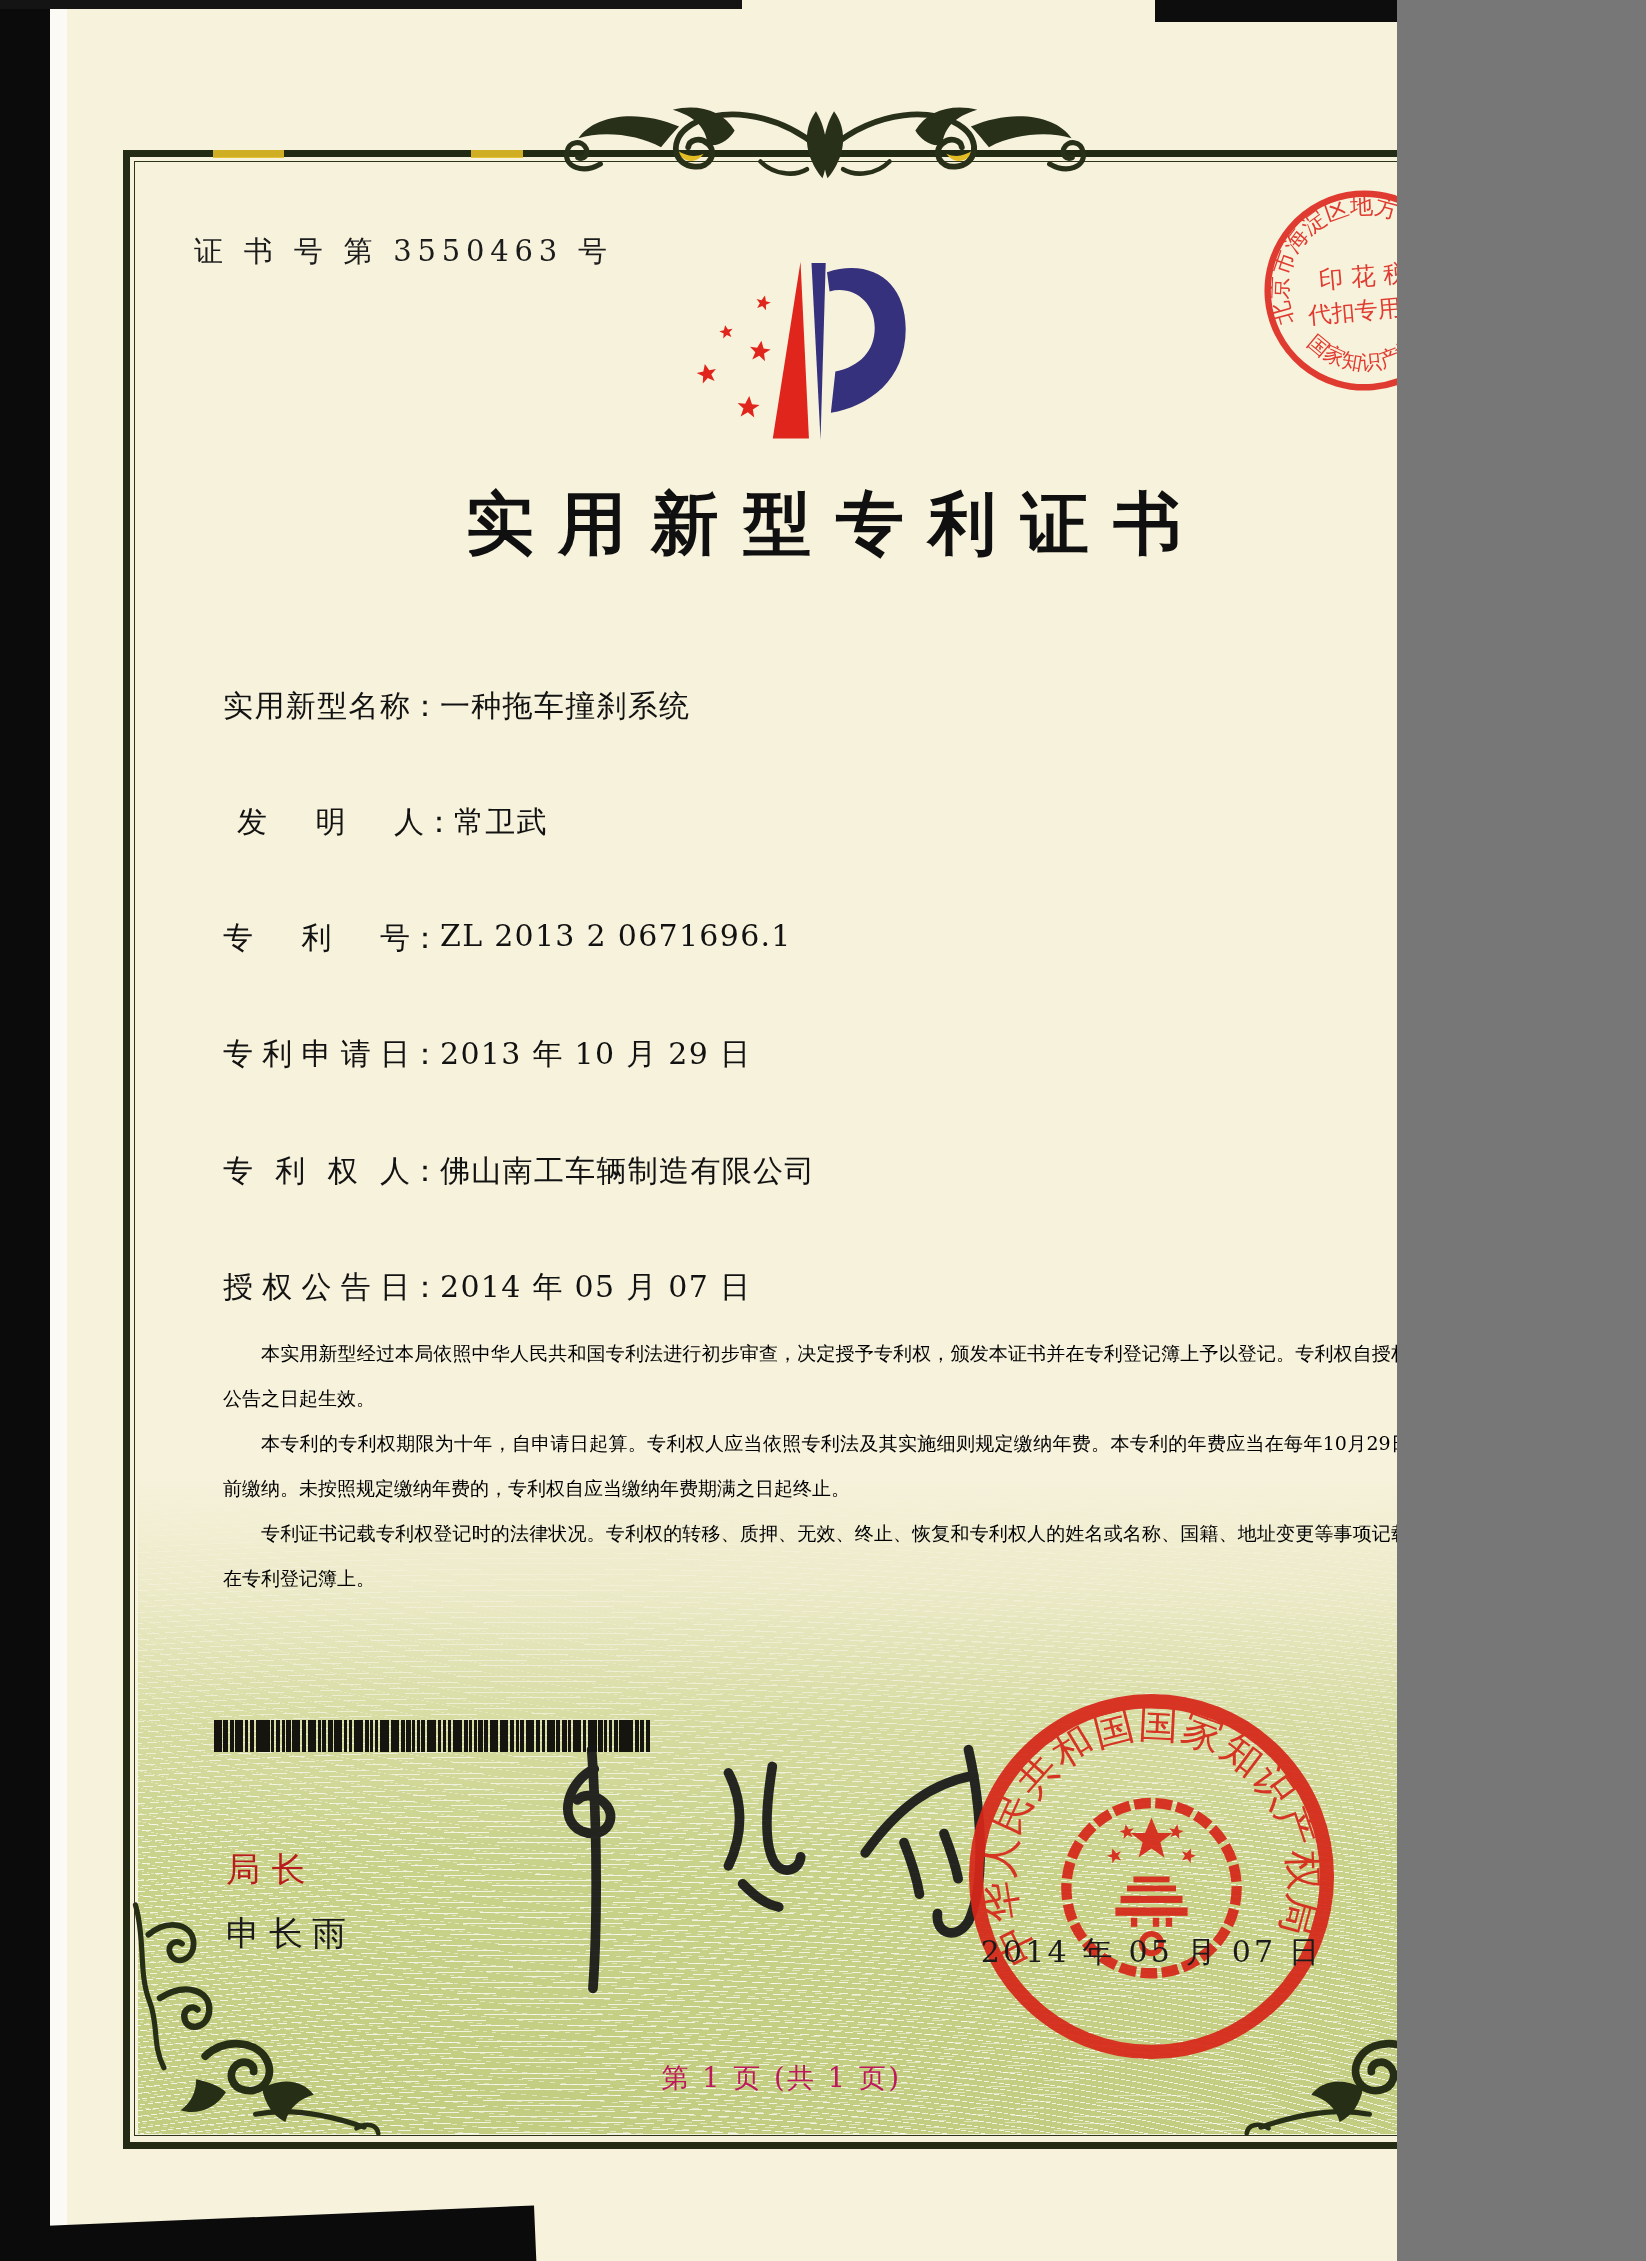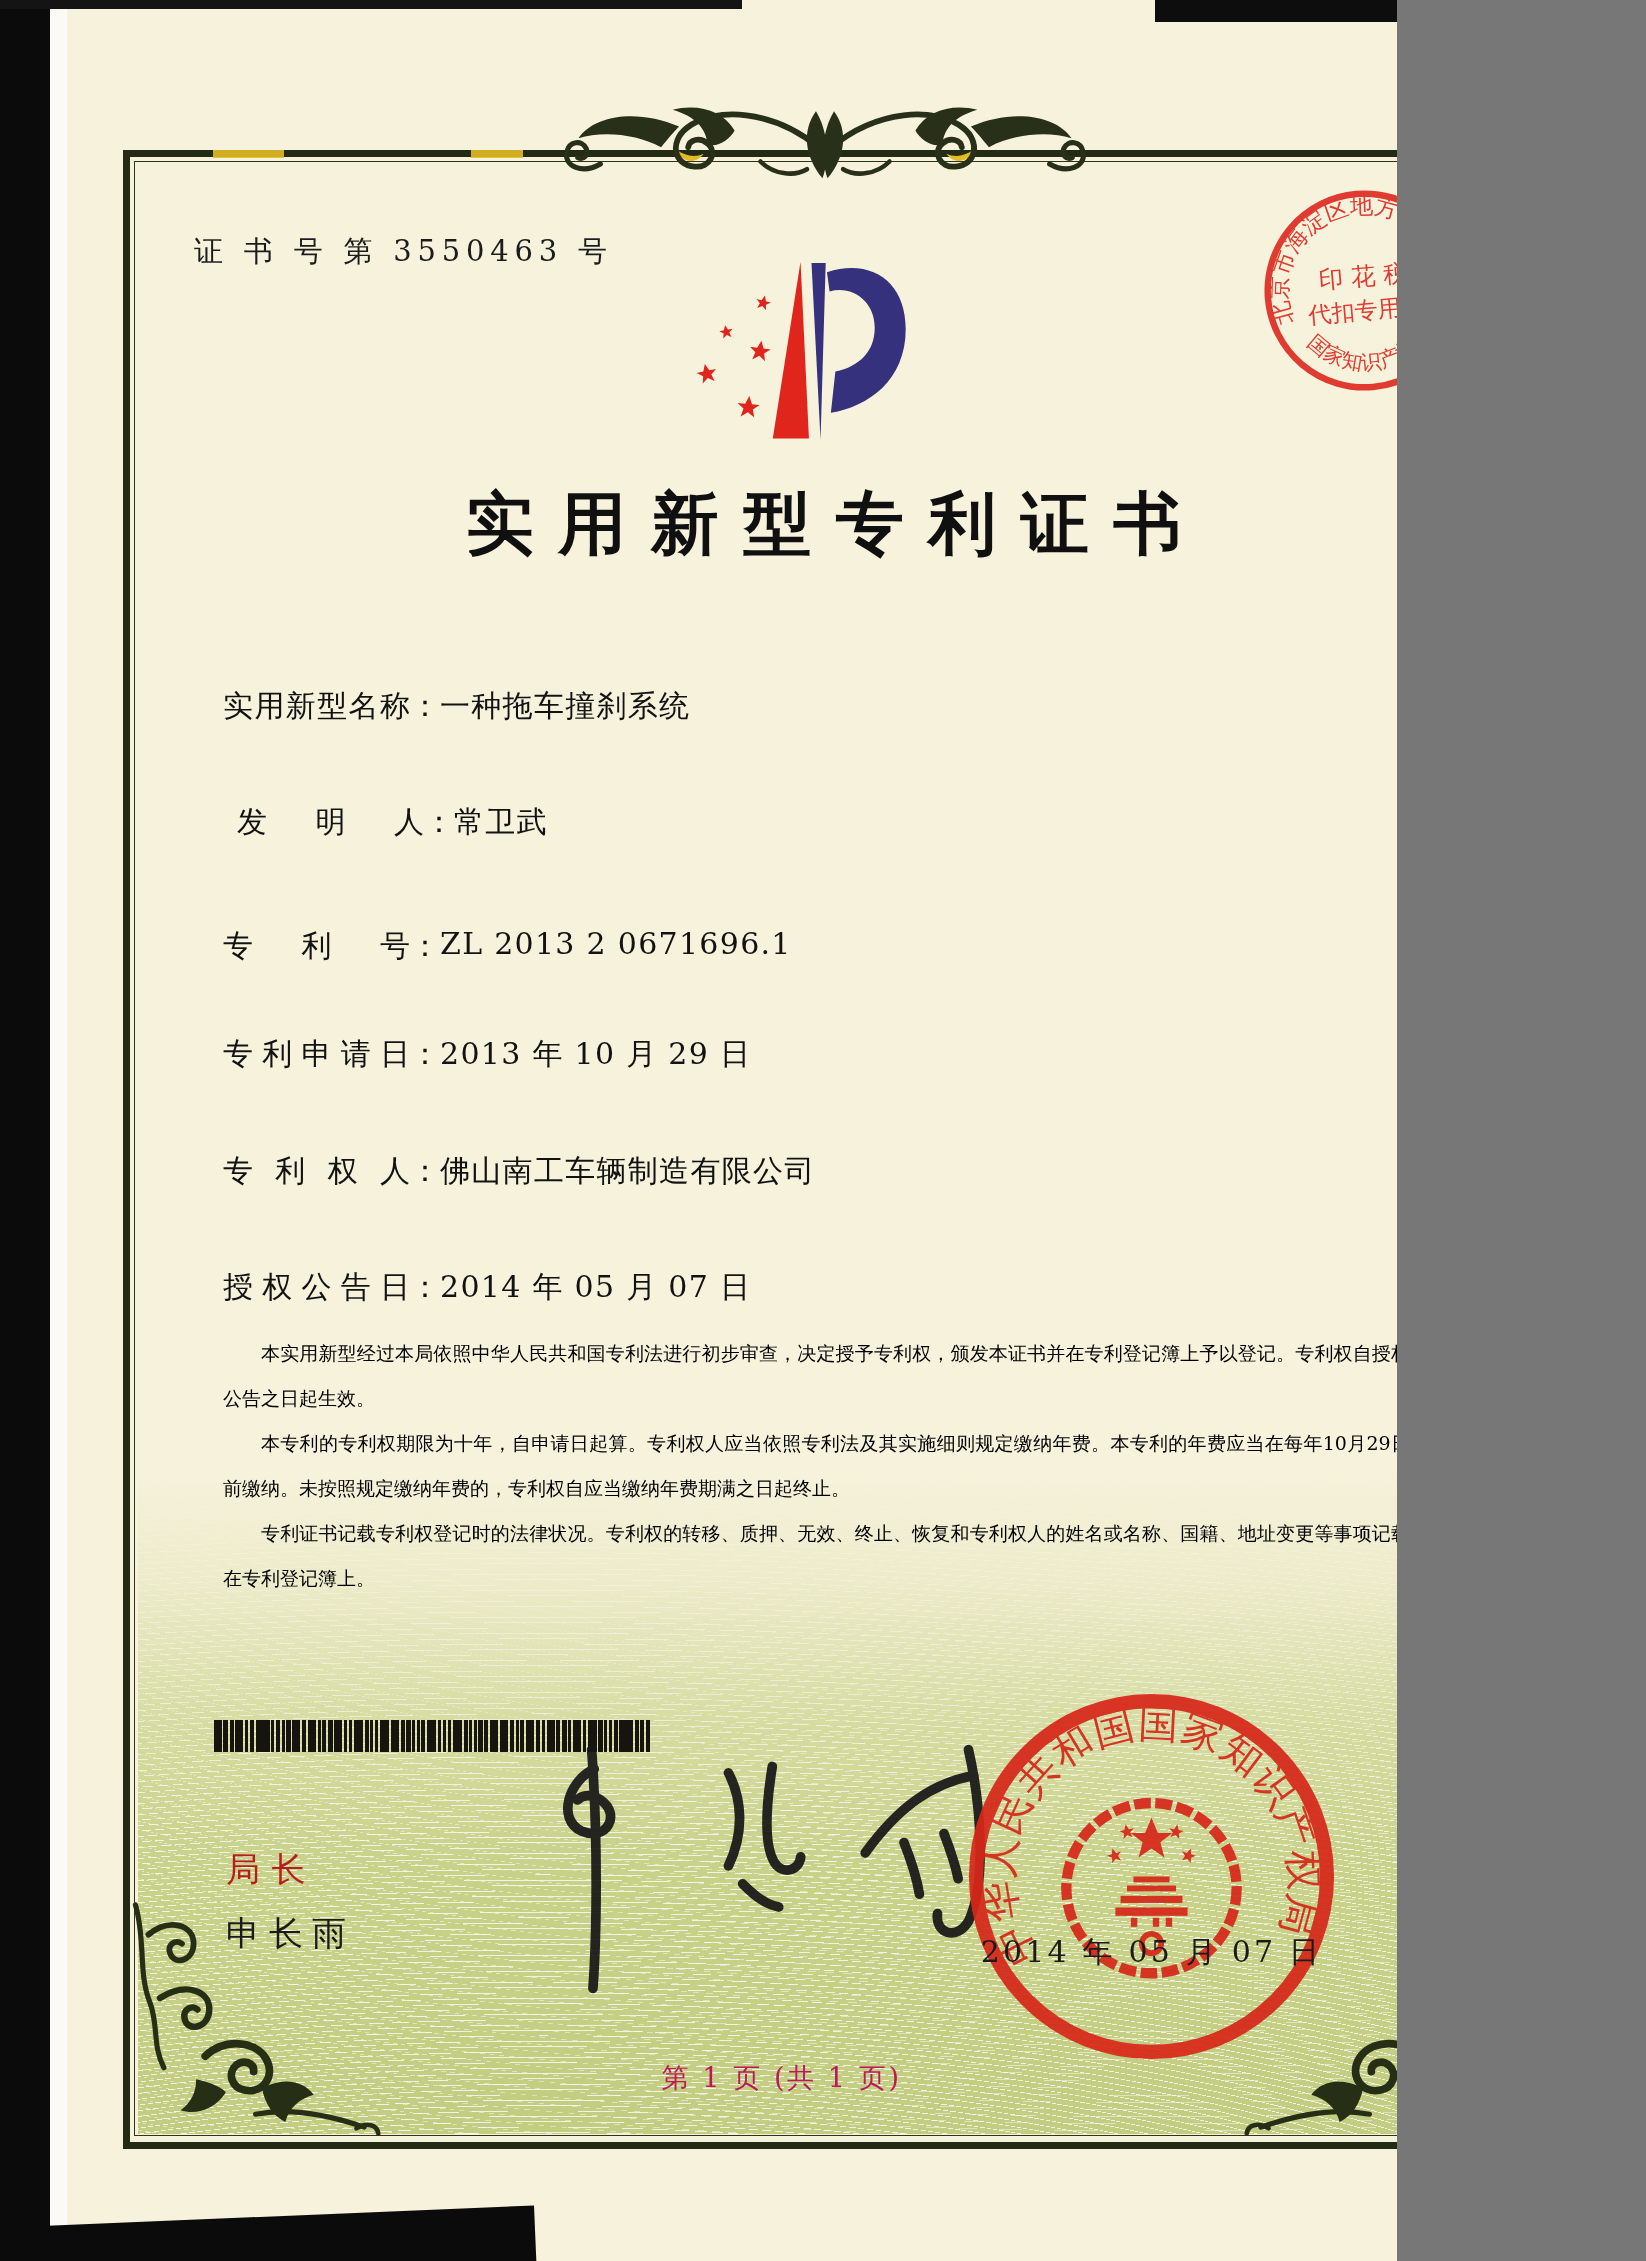--- a/index.html
+++ b/index.html
@@ -164,21 +164,21 @@
   <div class="abs field" style="top:686px;">
     <span class="flabel">实用新型名称</span>
       <span class="fcolon">：</span>
       <span class="fvalue">一种拖车撞刹系统</span>
   </div>
   <div class="abs field" style="top:802px;margin-left:14px;">
     <span class="flabel">发明人</span>
       <span class="fcolon">：</span>
       <span class="fvalue">常卫武</span>
   </div>
-  <div class="abs field" style="top:918px;margin-top:8px;">
+  <div class="abs field" style="top:918px;">
     <span class="flabel">专利号</span>
       <span class="fcolon">：</span>
       <span class="fvalue">ZL 2013 2 0671696.1</span>
   </div>
   <div class="abs field" style="top:1034px;">
     <span class="flabel">专利申请日</span>
       <span class="fcolon">：</span>
       <span class="fvalue">2013 年 10 月 29 日</span>
   </div>
   <div class="abs field" style="top:1151px;">

